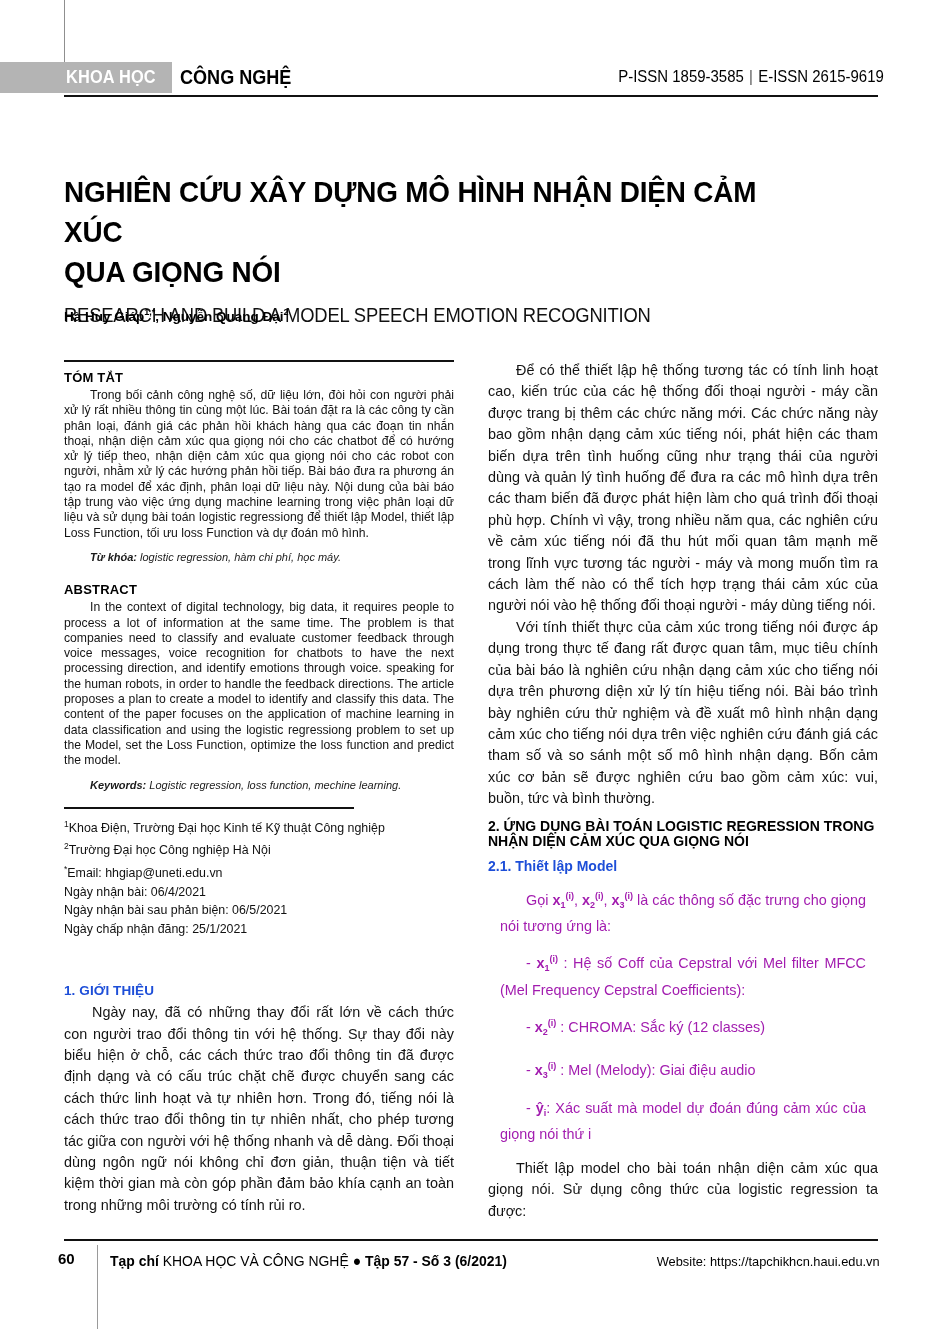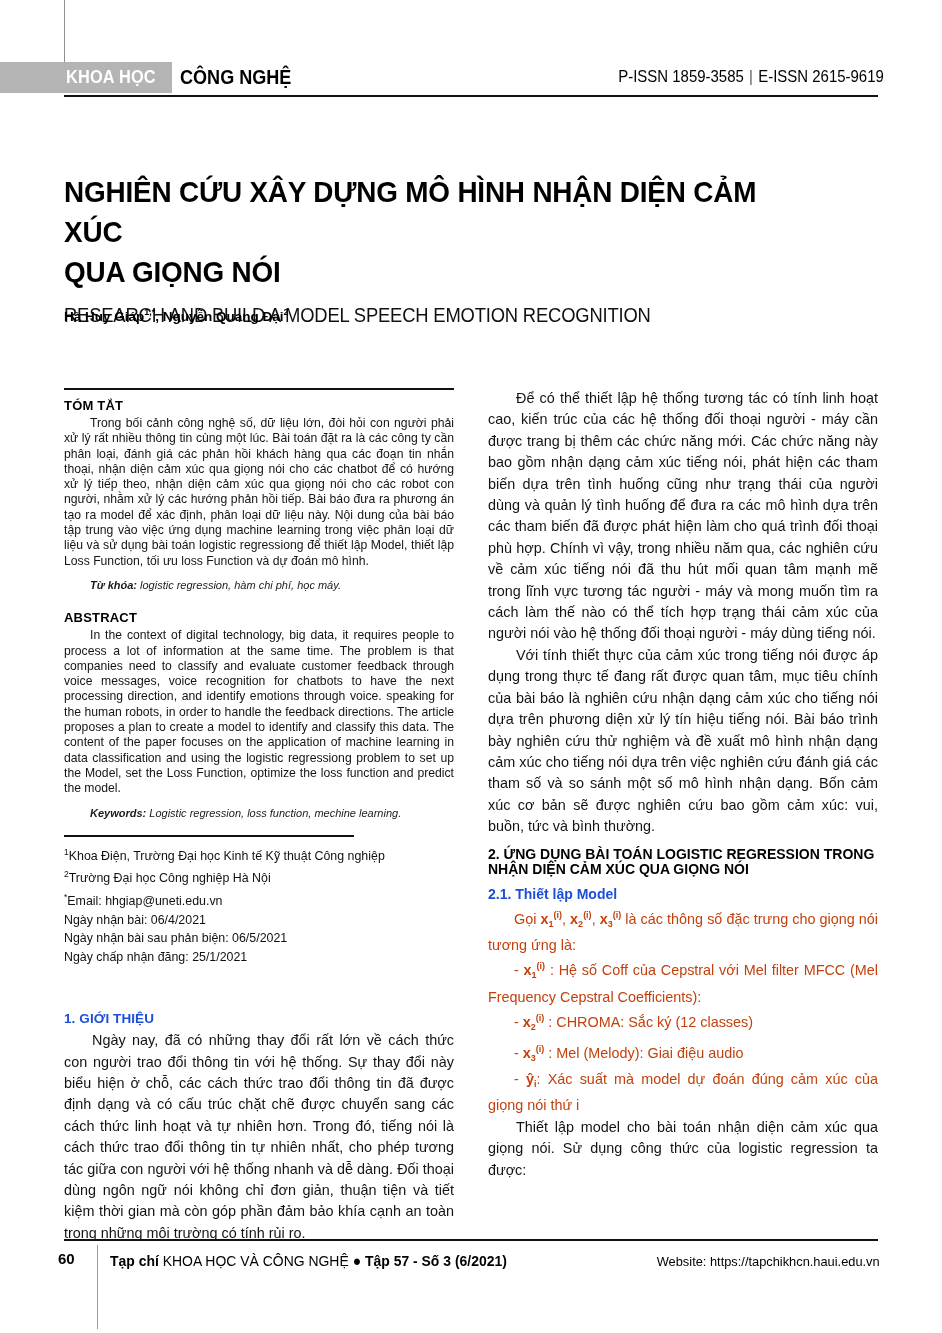--- a/index.html
+++ b/index.html
@@ -124,21 +124,21 @@
     text-align: left;
     font-size: 13.5px;
     font-weight: 700;
     color: #000;
   }
   .authors sup { font-size: 9px; vertical-align: super; }
 
   
   .col {
     position: absolute;
-    top: 388px;
+    top: 360px;
     width: 390px;
   }
   .col-left  { left: 64px; }
   .col-right { left: 488px; }
 
   .rule-top {
     width: 100%;
     height: 2px;
     background: #111;
     margin-bottom: 8px;
@@ -212,26 +212,26 @@
     color: #1d4ed8;
   }
   .h-sec2 {
     font-size: 14px;
     font-weight: 700;
     line-height: 15px;
     margin: 9px 0 2px 0;
     color: #000;
   }
   .bullet-line {
-    margin: 0;
+    margin: 12px;
     font-size: 14.4px;
     line-height: 21.4px;
     text-align: justify;
     text-indent: 26px;
-    color: #c2410c;
+    color: #a21caf;
   }
   .mv { font-style: normal; font-weight: 700; }
   .mv sub { font-size: 9px; vertical-align: -3px; }
   .mv sup { font-size: 9px; vertical-align: 6px; }
 
   
   .ftr-rule {
     position: absolute;
     left: 64px;
     top: 1239px;

